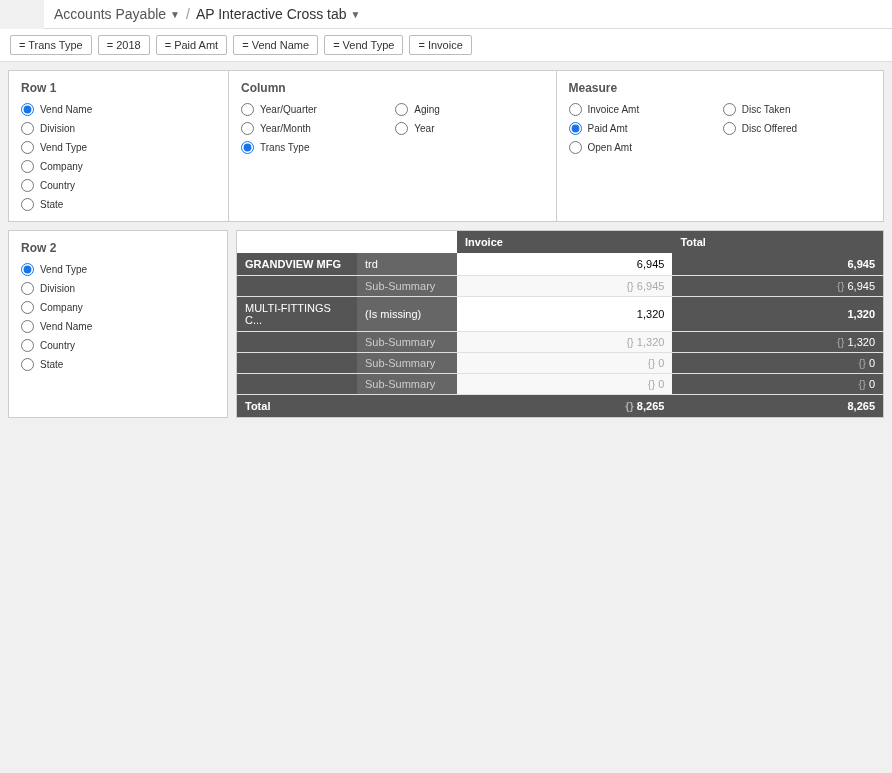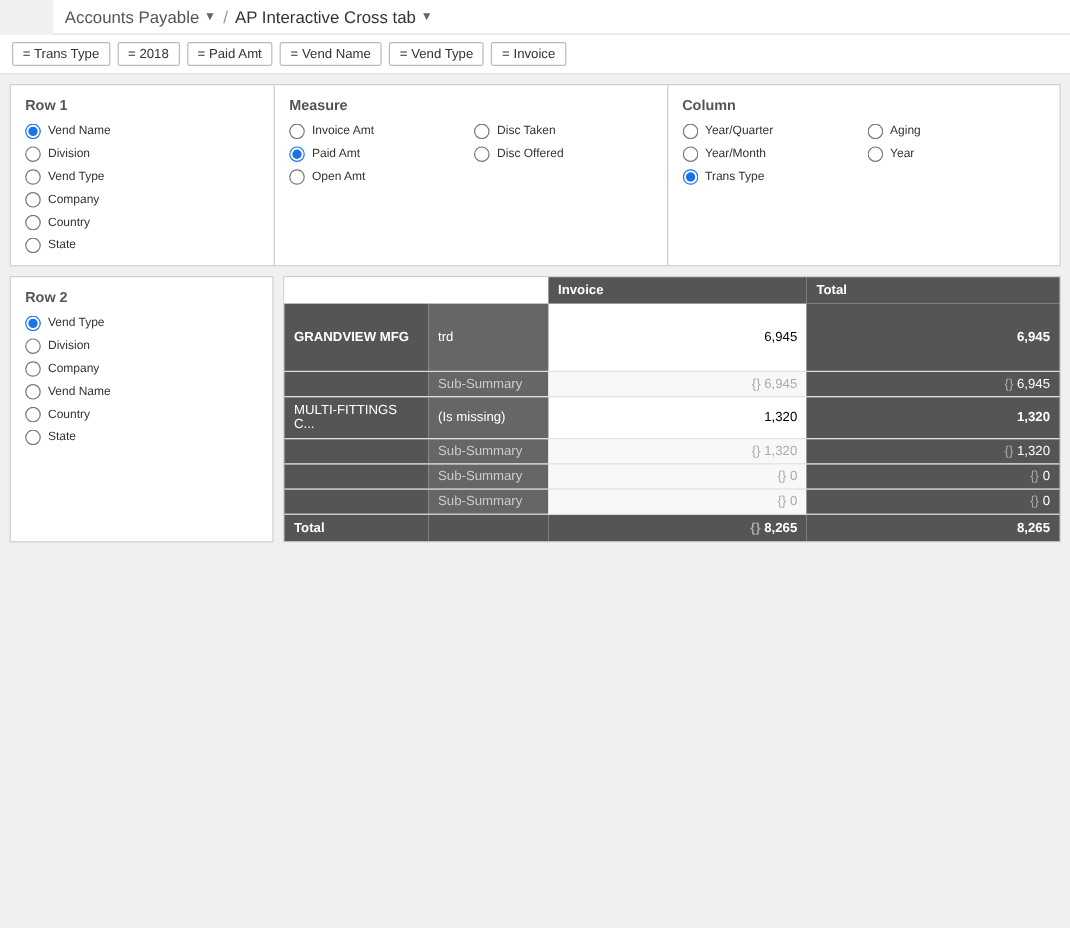--- a/index.html
+++ b/index.html
@@ -214,20 +214,46 @@
             <input type="radio" name="row1" style="">
             <span class="radio-label">Country</span>
           </label>
           <label class="radio-item">
             <input type="radio" name="row1" style="">
             <span class="radio-label">State</span>
           </label>
         </div>
     </div>
 
+    <div class="panel column-panel">
+      <div class="panel-title">Column</div>
+      <div class="column-grid">
+          <label class="radio-item">
+            <input type="radio" name="column" style="">
+            <span class="radio-label">Year/Quarter</span>
+          </label>
+          <label class="radio-item">
+            <input type="radio" name="column" style="">
+            <span class="radio-label">Aging</span>
+          </label>
+          <label class="radio-item">
+            <input type="radio" name="column" style="">
+            <span class="radio-label">Year/Month</span>
+          </label>
+          <label class="radio-item">
+            <input type="radio" name="column" style="">
+            <span class="radio-label">Year</span>
+          </label>
+          <label class="radio-item">
+            <input type="radio" name="column" checked="" style="">
+            <span class="radio-label">Trans Type</span>
+          </label>
+        </div>
+    </div>
+
     <div class="panel measure-panel">
       <div class="panel-title">Measure</div>
       <div class="measure-grid">
           <label class="radio-item">
             <input type="radio" name="measure" style="">
             <span class="radio-label">Invoice Amt</span>
           </label>
           <label class="radio-item">
             <input type="radio" name="measure" style="">
             <span class="radio-label">Disc Taken</span>
@@ -236,46 +262,20 @@
             <input type="radio" name="measure" checked="" style="">
             <span class="radio-label">Paid Amt</span>
           </label>
           <label class="radio-item">
             <input type="radio" name="measure" style="">
             <span class="radio-label">Disc Offered</span>
           </label>
           <label class="radio-item">
             <input type="radio" name="measure" style="">
             <span class="radio-label">Open Amt</span>
-          </label>
-        </div>
-    </div>
-
-    <div class="panel column-panel">
-      <div class="panel-title">Column</div>
-      <div class="column-grid">
-          <label class="radio-item">
-            <input type="radio" name="column" style="">
-            <span class="radio-label">Year/Quarter</span>
-          </label>
-          <label class="radio-item">
-            <input type="radio" name="column" style="">
-            <span class="radio-label">Aging</span>
-          </label>
-          <label class="radio-item">
-            <input type="radio" name="column" style="">
-            <span class="radio-label">Year/Month</span>
-          </label>
-          <label class="radio-item">
-            <input type="radio" name="column" style="">
-            <span class="radio-label">Year</span>
-          </label>
-          <label class="radio-item">
-            <input type="radio" name="column" checked="" style="">
-            <span class="radio-label">Trans Type</span>
           </label>
         </div>
     </div>
   </div>
 
   <div class="bottom-section">
 
     <div class="row2-panel">
       <div class="panel-title">Row 2</div>
       <div class="radio-group">
@@ -311,21 +311,21 @@
         <thead>
           <tr class="table-header-row">
             <th style="width:120px; background:#fff; border:none;"></th>
             <th style="width:100px; background:#fff; border:none;"></th>
             <th class="right">Invoice</th>
             <th class="right">Total</th>
           </tr>
         </thead>
         <tbody>
         <tr class="data-row">
-              <td style="background: rgb(85, 85, 85); color: rgb(255, 255, 255); font-weight: bold; padding: 22px 8px;">GRANDVIEW MFG</td>
+              <td style="background: rgb(85, 85, 85); color: rgb(255, 255, 255); font-weight: bold; padding: 5px 8px;">GRANDVIEW MFG</td>
               <td style="background: rgb(102, 102, 102); color: rgb(255, 255, 255); padding: 4px 8px;">trd</td>
               <td style="text-align: right; padding: 4px 8px;">6,945</td>
               <td style="text-align: right; padding: 4px 8px; background: rgb(85, 85, 85); color: rgb(255, 255, 255); font-weight: bold;">6,945</td>
             </tr>
             <tr class="sub-summary-row">
               <td style="background: rgb(85, 85, 85); color: rgb(255, 255, 255);"></td>
               <td style="background: rgb(102, 102, 102); color: rgb(204, 204, 204); padding: 4px 8px;">Sub-Summary</td>
               <td style="text-align: right; padding: 4px 8px; color: rgb(170, 170, 170); background: rgb(248, 248, 248);"><span class="curly-icon">{} </span><span>6,945</span></td>
               <td style="text-align: right; padding: 4px 8px; background: rgb(85, 85, 85); color: rgb(255, 255, 255);"><span style="color: rgb(170, 170, 170);">{} </span><span>6,945</span></td>
             </tr>

